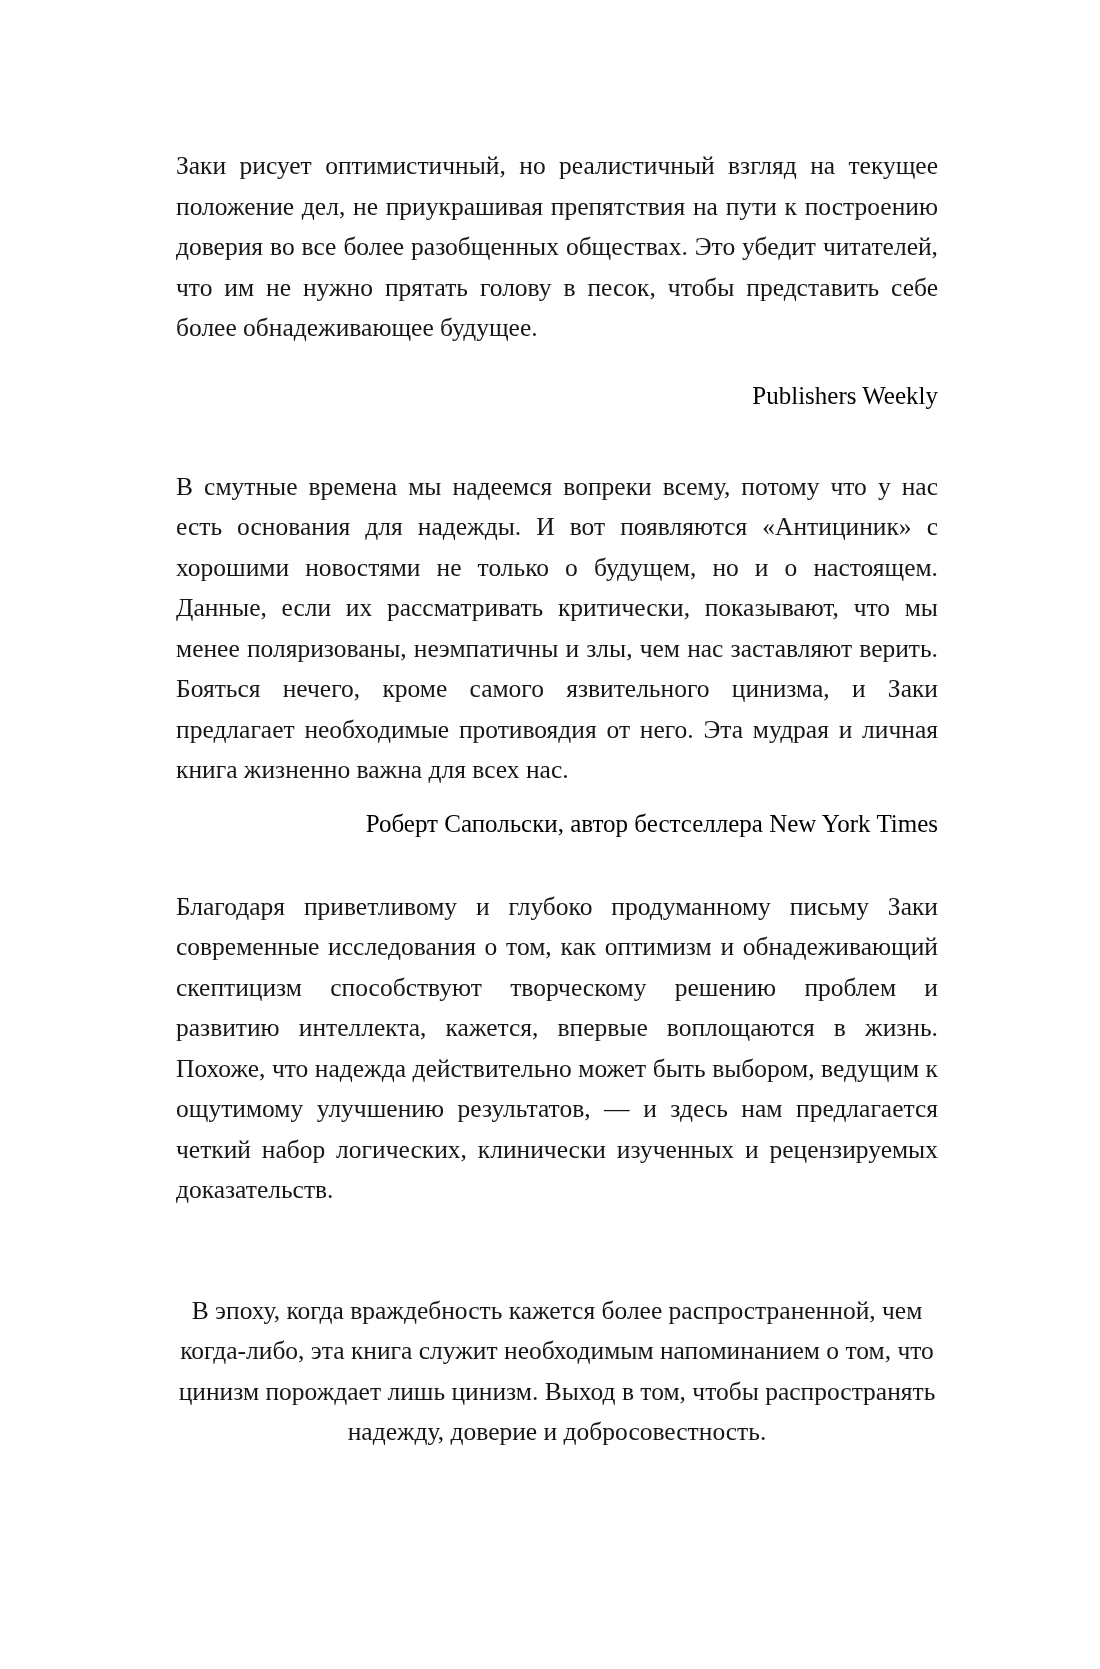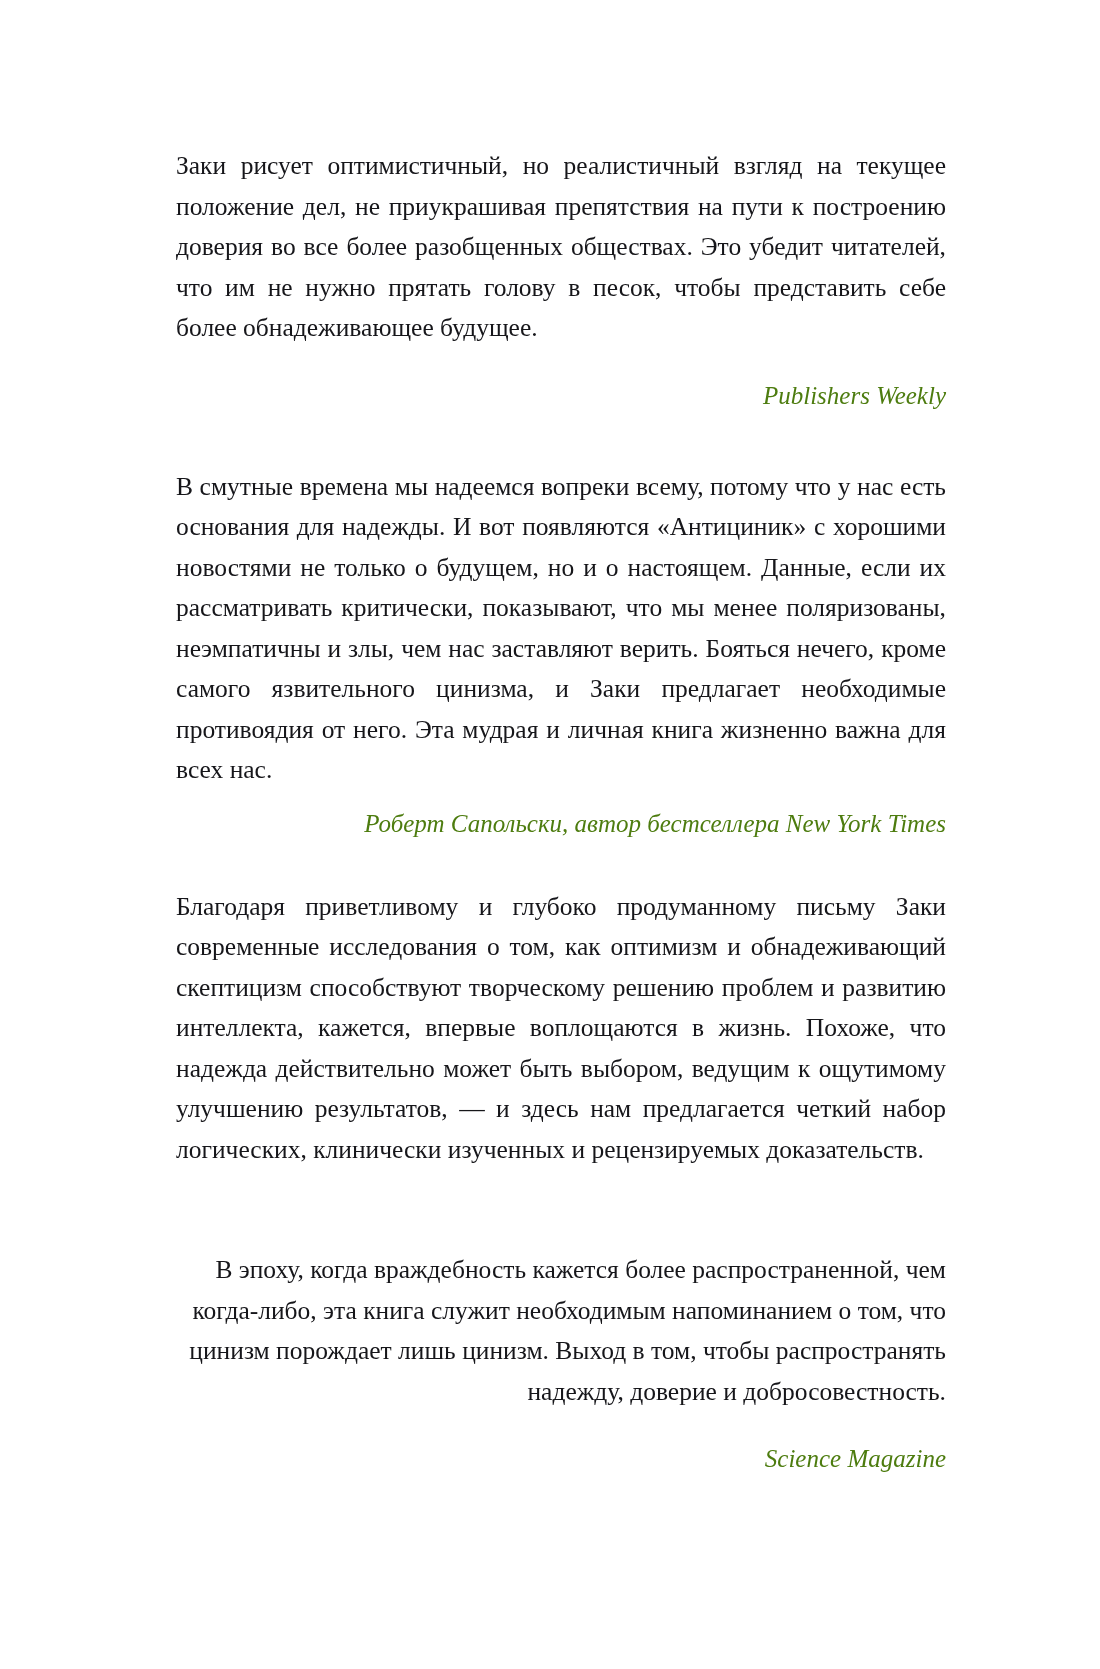--- a/index.html
+++ b/index.html
@@ -19,45 +19,44 @@
   }
 
   .text-block {
     position: absolute;
     left: 176px;
     top: 146px;
     width: 770px;
   }
 
   .blurb {
-    margin: 0 0 0 0;
+    margin: 0 8px 0 0;
   }
 
   .para {
     font-family: "Liberation Serif", "DejaVu Serif", serif;
     font-size: 25.5px;
     line-height: 40.5px;
     color: #16161a;
     text-align: justify;
     text-justify: inter-word;
     margin: 0;
     hyphens: manual;
     -webkit-hyphens: manual;
   }
 
   .para.last-natural {
-    text-align: right;
+    text-align: center;
   }
 
   .attrib {
     font-family: "Liberation Serif", "DejaVu Serif", serif;
-    font-style: italic;
     font-size: 25px;
     line-height: 38px;
-    color: #4d7c0f;
+    color: #000000;
     text-align: right;
     margin: 0;
   }
 
   .gap-sm { height: 14px; }
   .gap-md { height: 28px; }
   .gap-lg { height: 44px; }
   .gap-xl { height: 52px; }
 </style>
 </head>
@@ -85,17 +84,16 @@
     <div class="blurb">
       <p class="para">Благодаря приветливому и глубоко продуманному письму Заки современные исследования о том, как оптимизм и обнадеживающий скептицизм способствуют творческому решению проблем и развитию интеллекта, кажется, впервые воплощаются в жизнь. Похоже, что надежда действительно может быть выбором, ведущим к ощутимому улучшению результатов, — и здесь нам предлагается четкий набор логических, клинически изученных и рецензируемых доказательств.</p>
       <div class="gap-md"></div>
     </div>
 
     <div class="gap-xl"></div>
 
     <div class="blurb">
       <p class="para last-natural">В эпоху, когда враждебность кажется более распространенной, чем когда-либо, эта книга служит необходимым напоминанием о том, что цинизм порождает лишь цинизм. Выход в том, чтобы распространять надежду, доверие и добросовестность.</p>
       <div class="gap-md"></div>
-      <p class="attrib">Science Magazine</p>
     </div>
 
   </div>
 </div>
 
 </body></html>

